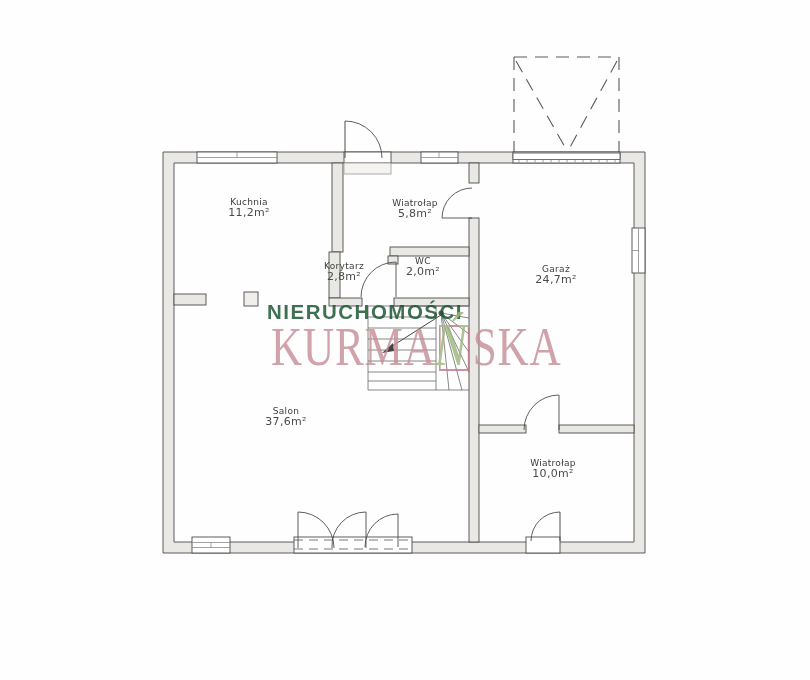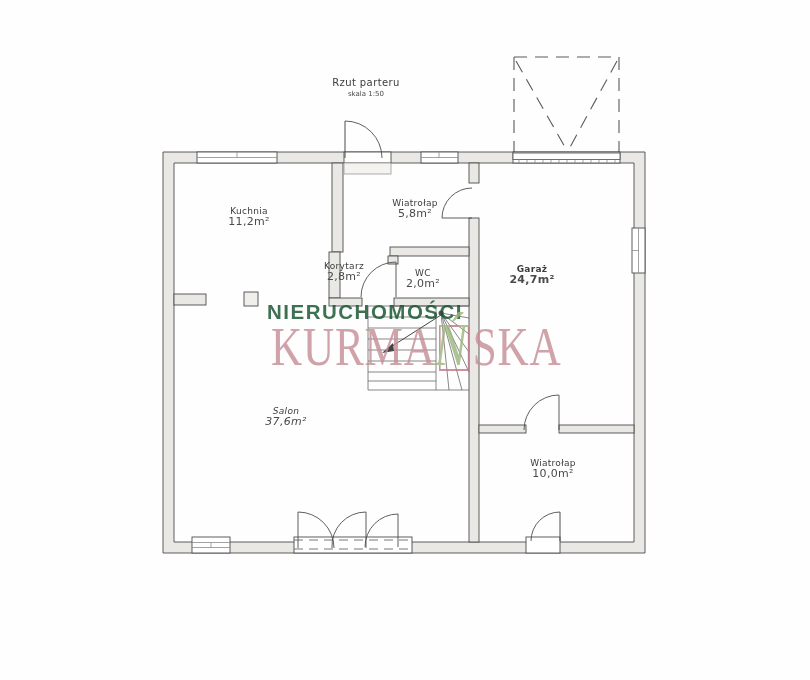--- a/index.html
+++ b/index.html
@@ -171,46 +171,42 @@
       <line x1="441" y1="313" x2="462" y2="390"></line>
       <line x1="441" y1="313" x2="449" y2="390"></line>
       <circle cx="441" cy="313" r="2.5" fill="#555" stroke="none"></circle>
     </g>
     <g>
       <line x1="441" y1="315" x2="386" y2="350" stroke="#444" stroke-width="1"></line>
       <polygon points="382,353 393,343 394,351" fill="#444"></polygon>
     </g>
   </svg>
 
-  <div class="title-block">
-    <span class="tmain">Rzut parteru</span>
-    <span class="tscale">skala 1:50</span>
-  </div>
-
-  <div class="label" style="left:194px;top:206px;">
+
+  <div class="label" style="left:194px;top:197px;">
     <span class="rname">Kuchnia</span>
     <span class="rarea">11,2m²</span>
   </div>
   <div class="label" style="left:360px;top:198px;text-align:center;">
     <span class="rname">Wiatrołap</span>
     <span class="rarea">5,8m²</span>
   </div>
   <div class="label" style="left:289px;top:261px;">
     <span class="rname">Korytarz</span>
     <span class="rarea">2,8m²</span>
   </div>
-  <div class="label" style="left:368px;top:268px;">
+  <div class="label" style="left:368px;top:256px;">
     <span class="rname">WC</span>
     <span class="rarea">2,0m²</span>
   </div>
-  <div class="label" style="left:477px;top:264px;font-weight:bold;">
+  <div class="label" style="left:501px;top:264px;">
     <span class="rname">Garaż</span>
     <span class="rarea">24,7m²</span>
   </div>
-  <div class="label" style="left:231px;top:406px;font-style:italic;">
+  <div class="label" style="left:231px;top:406px;">
     <span class="rname">Salon</span>
     <span class="rarea">37,6m²</span>
   </div>
   <div class="label" style="left:498px;top:458px;">
     <span class="rname">Wiatrołap</span>
     <span class="rarea">10,0m²</span>
   </div>
 
   <div class="wm1">NIERUCHOMOŚCI</div>
   <div class="wm2">

